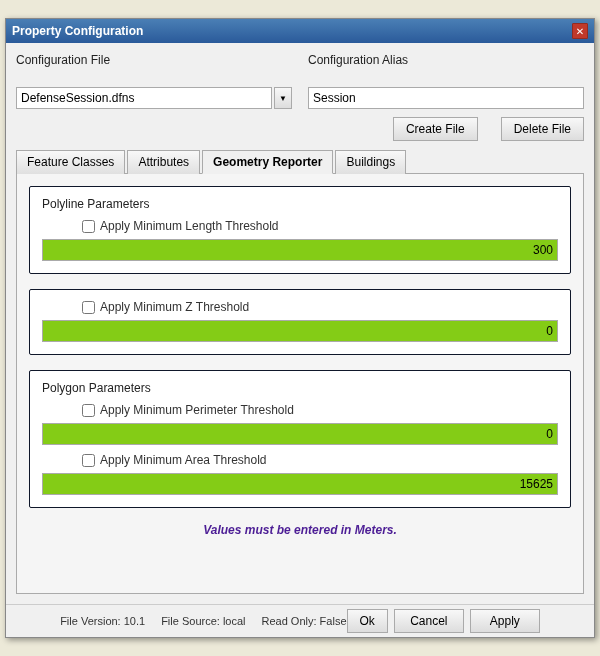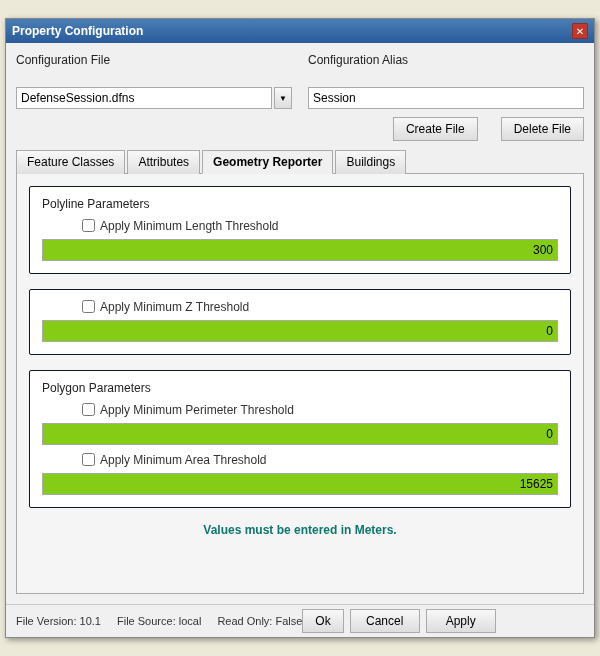--- a/index.html
+++ b/index.html
@@ -148,21 +148,21 @@
       border-radius: 2px;
     }
     .section-title {
       font-size: 12px;
       font-weight: normal;
       color: #222;
       margin-bottom: 8px;
     }
     .checkbox-row {
       display: flex;
-      align-items: flex-start;
+      align-items: flex-end;
       gap: 5px;
       margin-bottom: 6px;
       padding-left: 40px;
     }
     .checkbox-row input[type=checkbox] {
       width: 13px;
       height: 13px;
     }
     .checkbox-label {
       font-size: 12px;
@@ -174,30 +174,31 @@
       border: 1px solid #aaa;
       background: #84cc16;
       text-align: right;
       padding-right: 4px;
       font-size: 12px;
     }
     .note-text {
       text-align: center;
       font-weight: bold;
       font-size: 12px;
-      color: #0f766e;
+      color: #4c1d95;
       margin-top: 8px;
+      font-style: italic;
     }
     .statusbar {
       background: #f0f0f0;
       border-top: 1px solid #ccc;
       padding: 4px 10px;
       display: flex;
       align-items: center;
-      justify-content: flex-start;
+      justify-content: center;
       font-size: 11px;
       color: #333;
     }
     .statusbar-left {
       display: flex;
       gap: 16px;
     }
     .statusbar-buttons {
       display: flex;
       gap: 6px;

